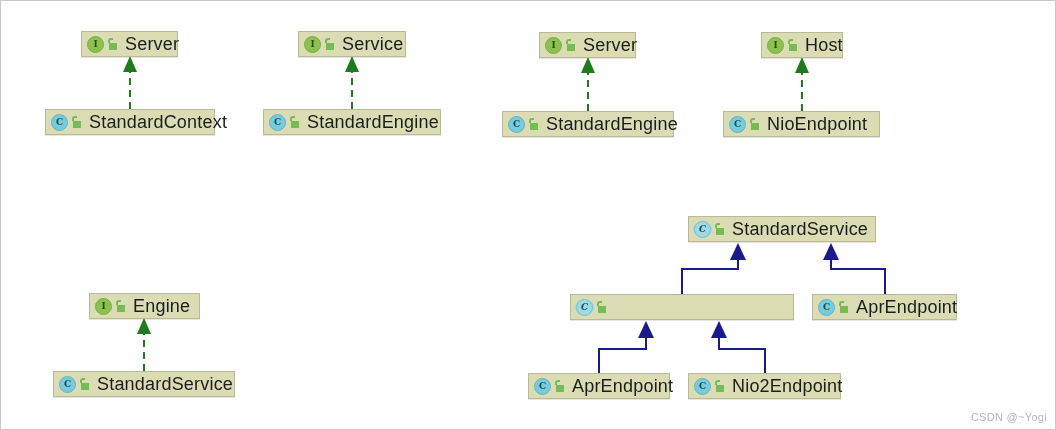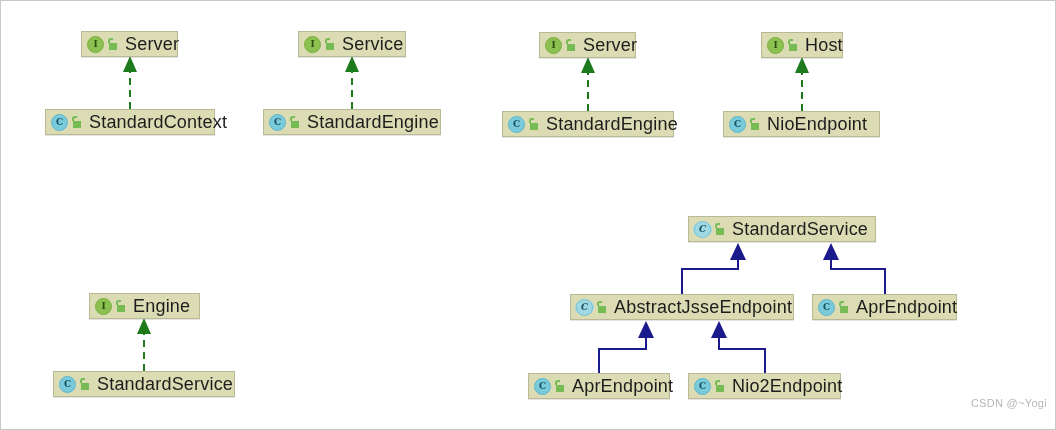--- a/index.html
+++ b/index.html
@@ -102,21 +102,21 @@
   .node .label {
     font-family: Liberation Sans, sans-serif;
     font-size: 18px;
     color: #1d1d1d;
     letter-spacing: 0.2px;
     line-height: 1;
   }
   #watermark {
     position: absolute;
     right: 8px;
-    bottom: 20px;
+    bottom: 6px;
     font-family: "Liberation Sans", sans-serif;
     font-size: 11px;
     color: #b6b6b6;
     letter-spacing: 0.3px;
   }
 </style>
 </head>
 <body>
 
 <div id="canvas">
@@ -214,21 +214,20 @@
 
   <div class="node abstract" style="left:687px; top:215px; width:188px;">
     <span class="kind">C</span>
     <span class="lock"></span>
     <span class="label">StandardService</span>
   </div>
 
   <div class="node abstract" style="left:569px; top:293px; width:224px;">
     <span class="kind">C</span>
     <span class="lock"></span>
-    <span class="label">AbstractJsseEndpoint</span>
   </div>
 
   <div class="node cls" style="left:811px; top:293px; width:145px;">
     <span class="kind">C</span>
     <span class="lock"></span>
     <span class="label">AprEndpoint</span>
   </div>
 
   <div class="node cls" style="left:527px; top:372px; width:142px;">
     <span class="kind">C</span>

